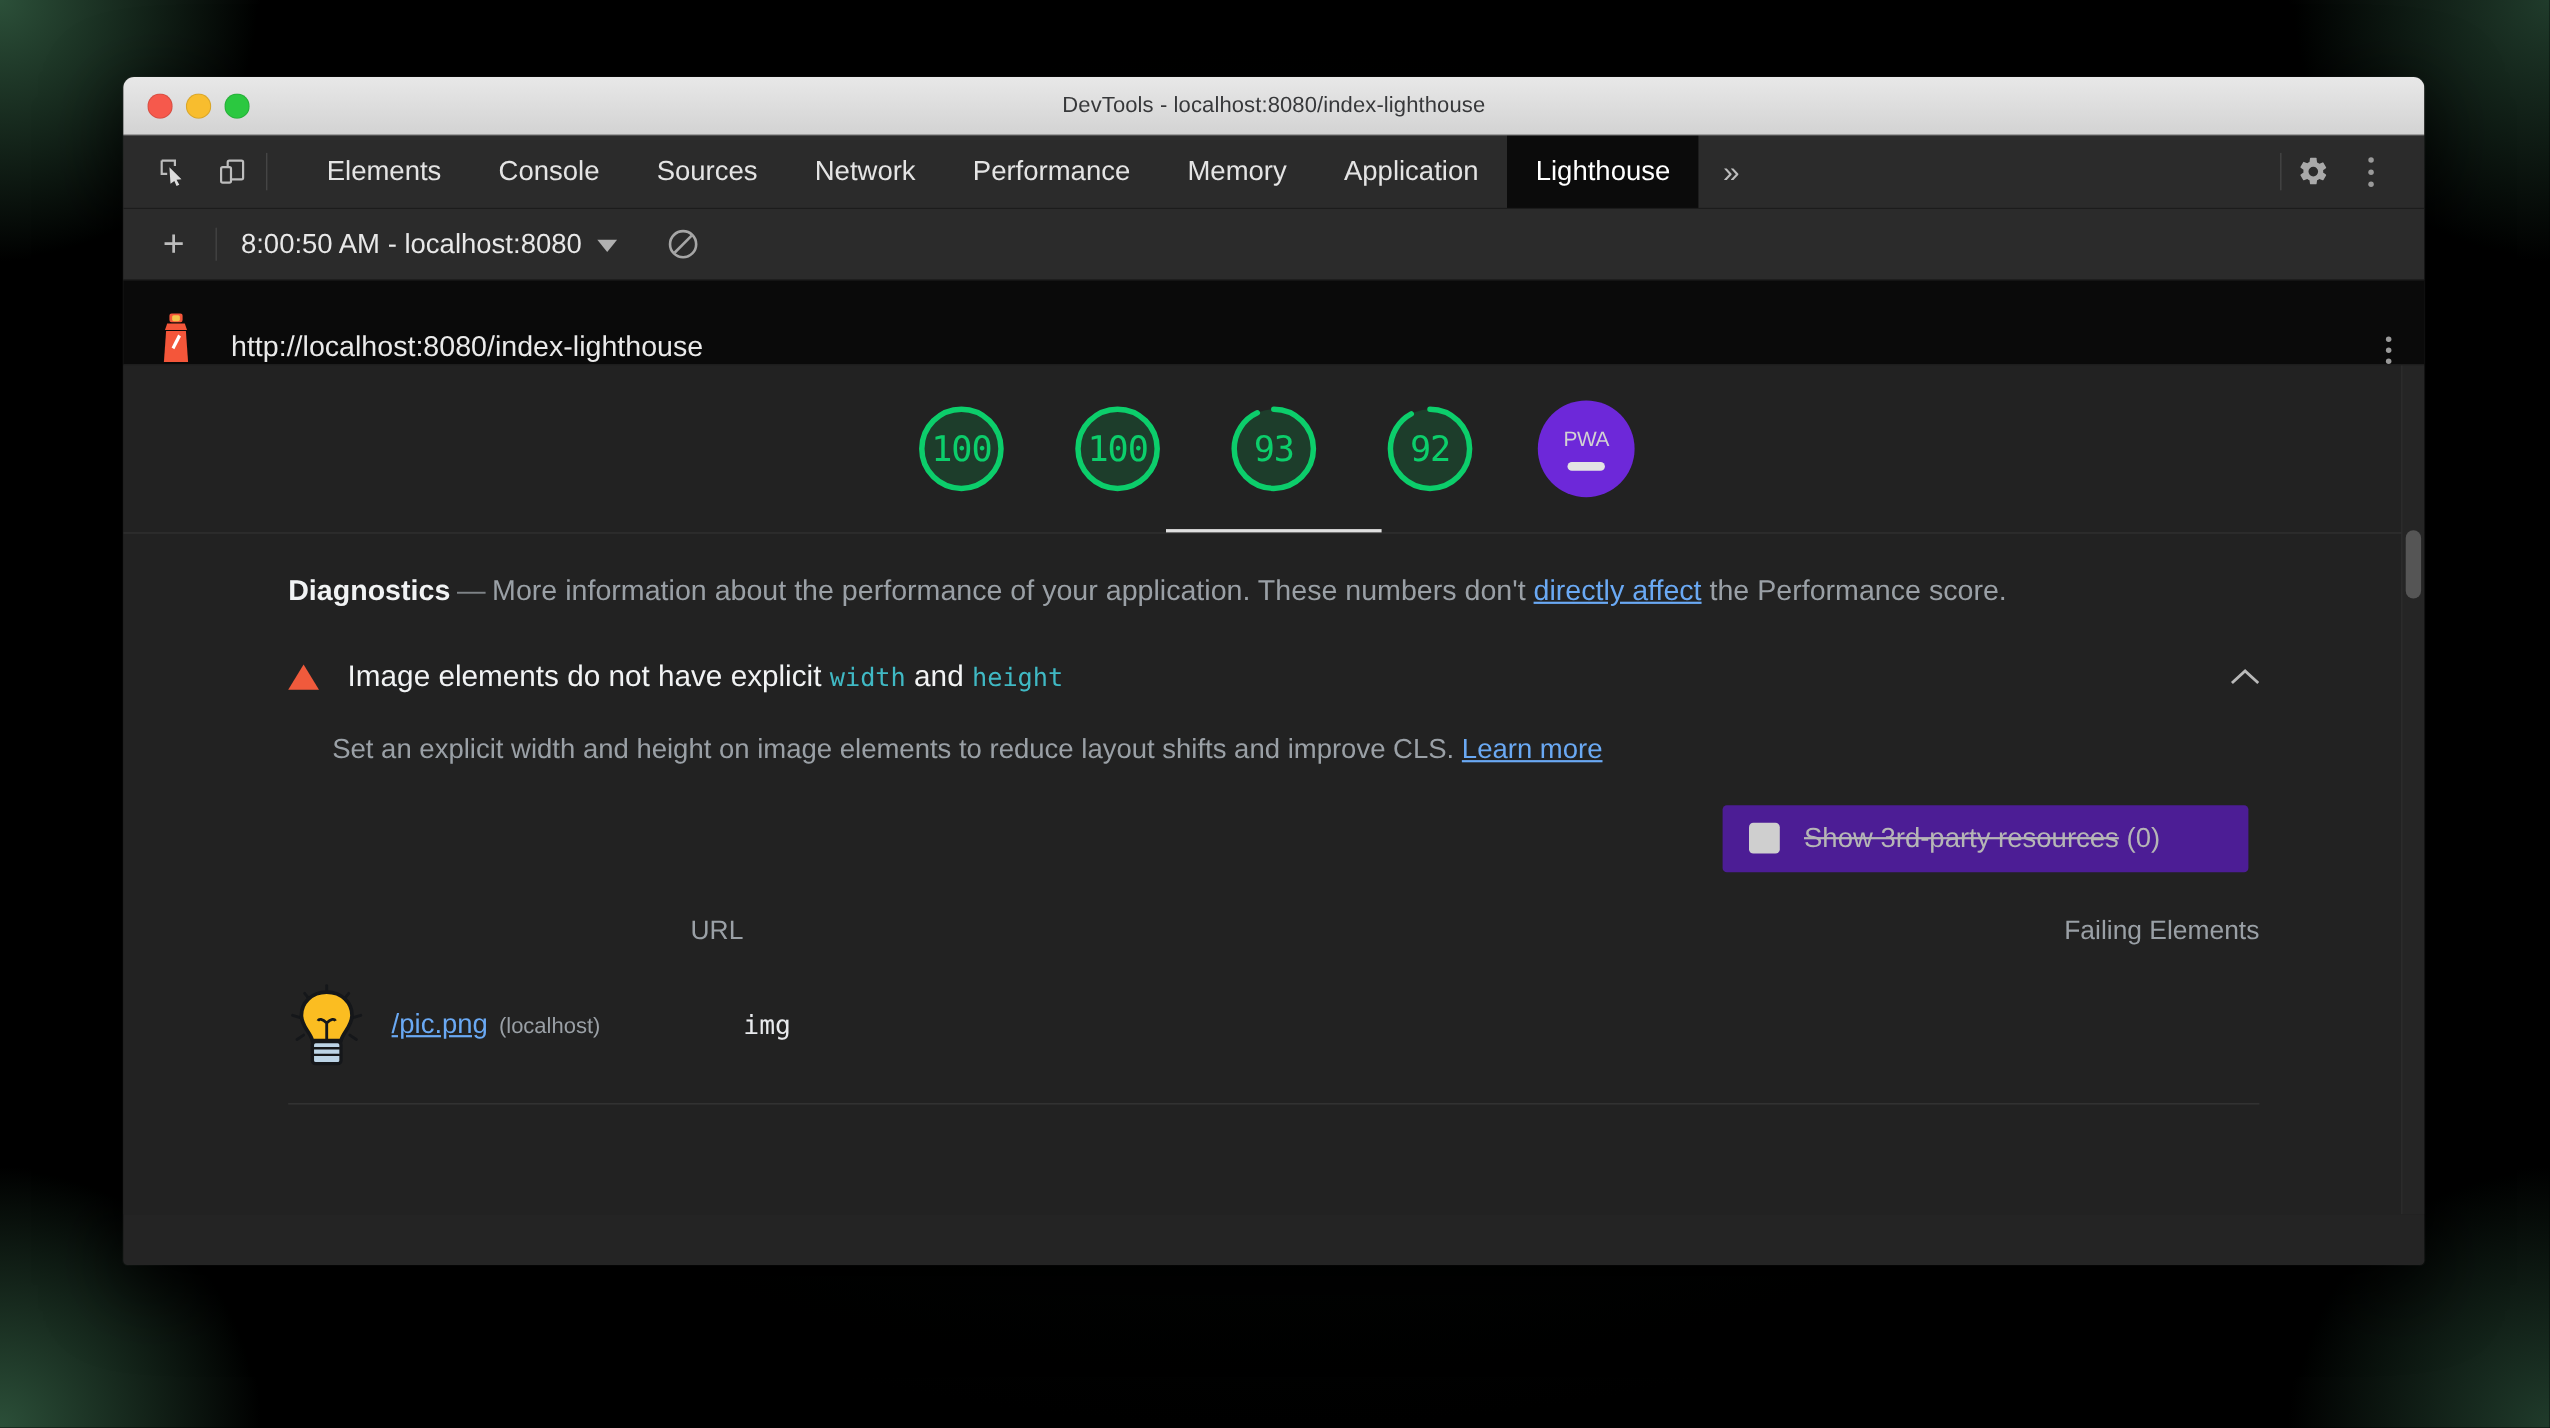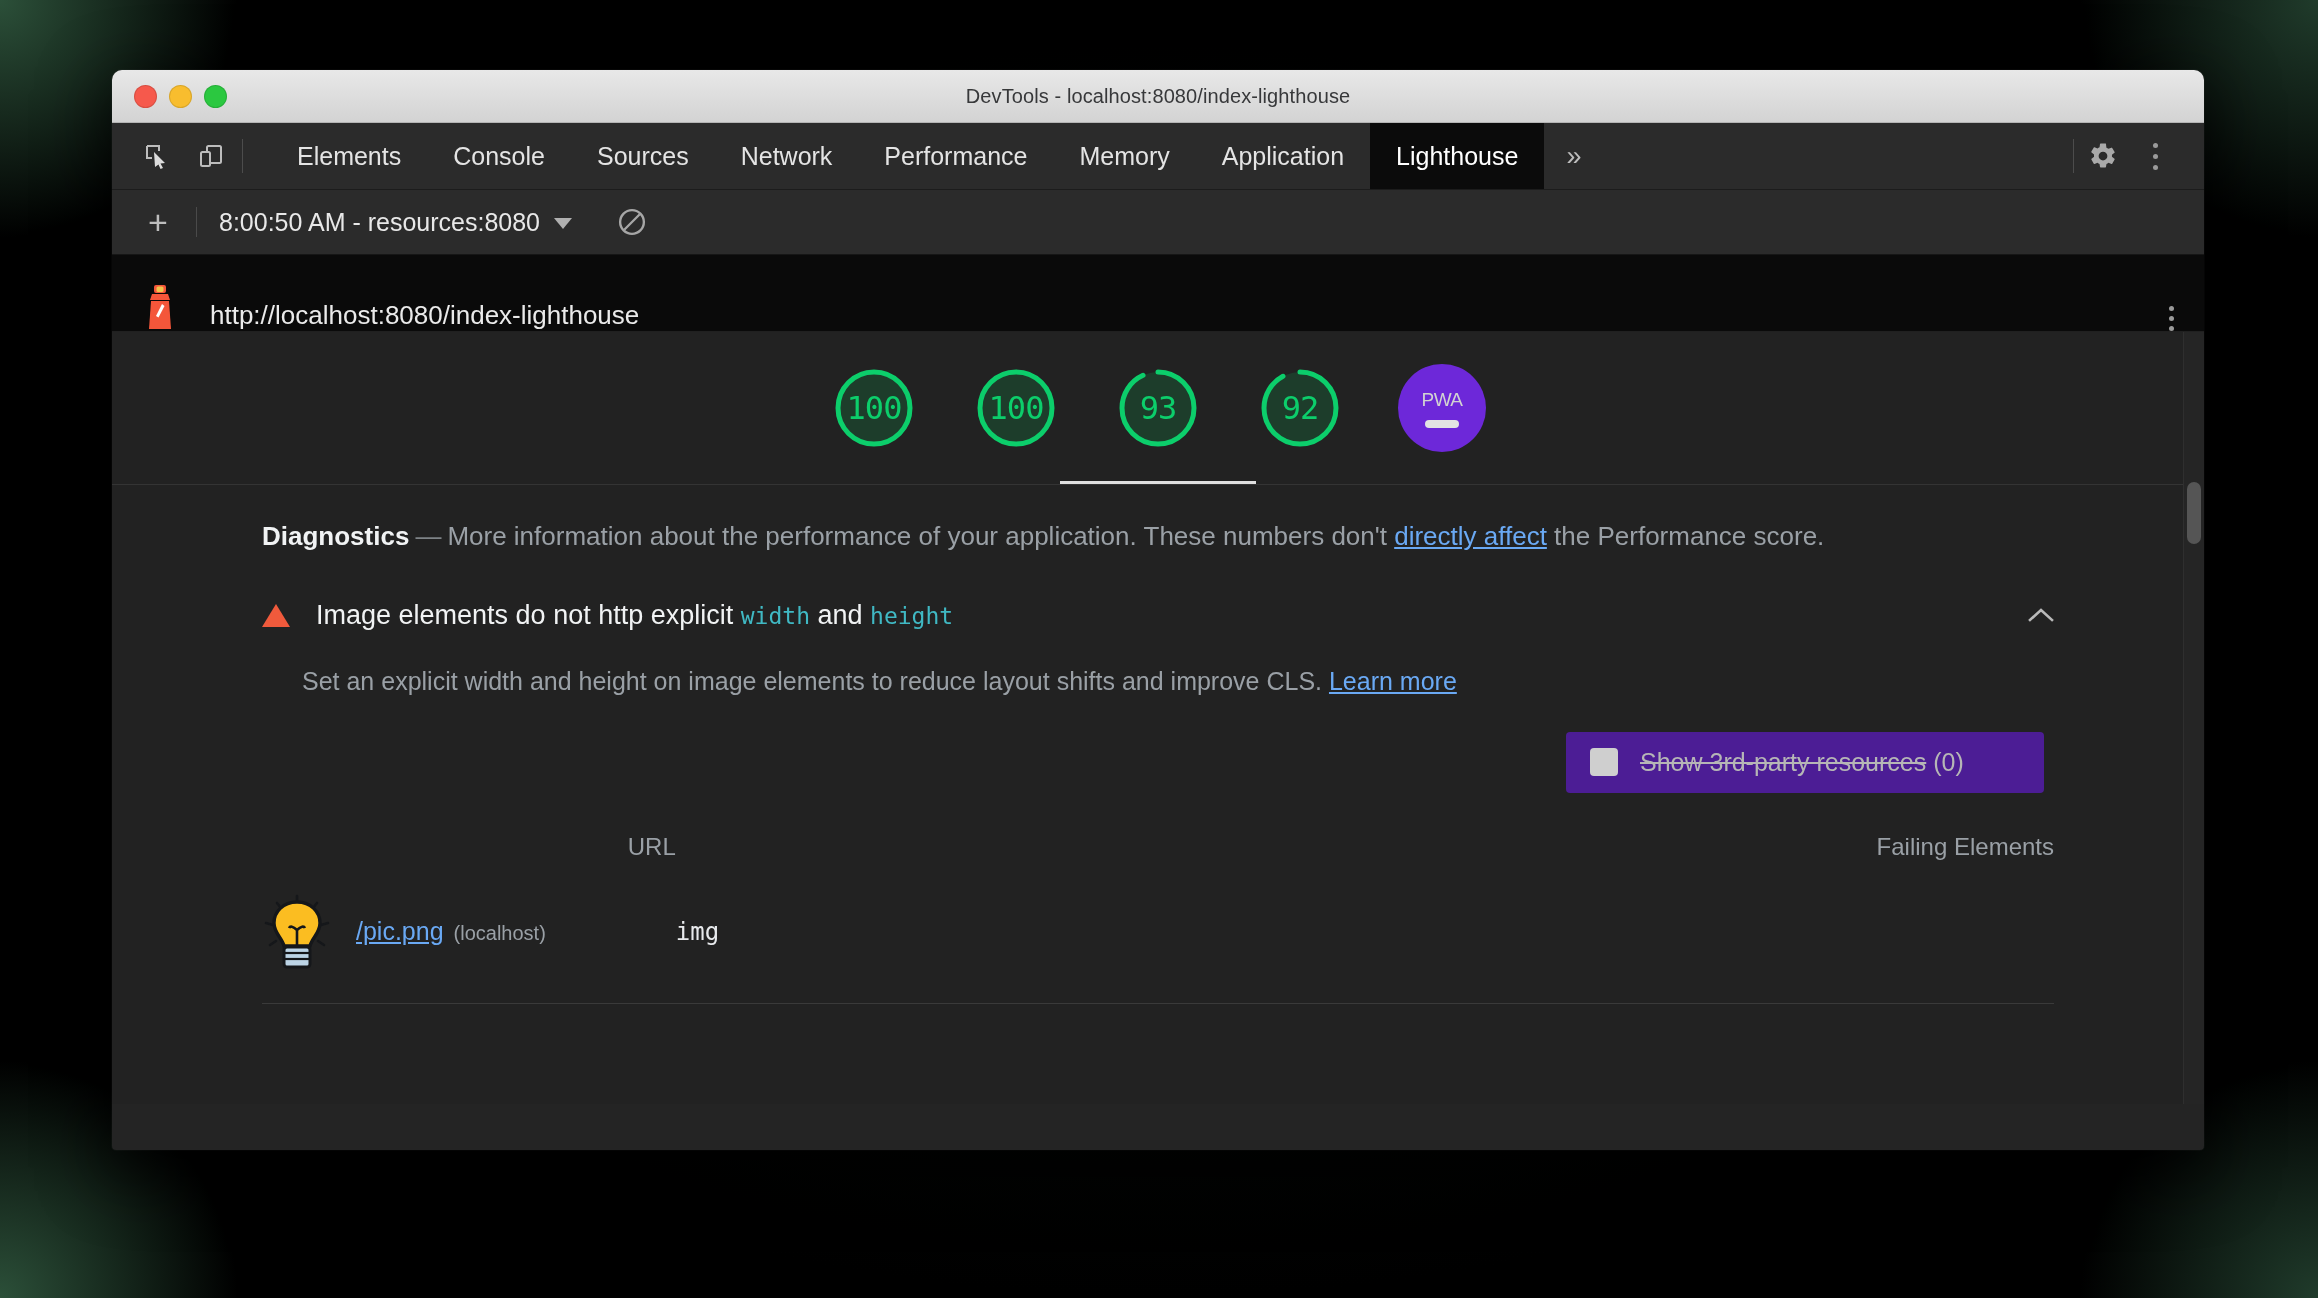--- a/index.html
+++ b/index.html
@@ -449,21 +449,21 @@
             <div class="dot"></div>
           </div>
         </div>
       </div>
     </div>
 
     <div id="runbar">
       <div id="plus-btn">+</div>
       <div class="vsep2"></div>
       <div id="run-select">
-        <span>8:00:50 AM - resources:8080</span>
+        <span>8:00:50 AM - localhost:8080</span>
         <span class="caret-down"></span>
       </div>
       <div id="clear-btn">
         <svg width="30" height="30" viewBox="0 0 24 24">
           <circle cx="12" cy="12" r="9.5" fill="none" stroke="#a6a6a6" stroke-width="1.9"></circle>
           <line x1="5.8" y1="18.2" x2="18.2" y2="5.8" stroke="#a6a6a6" stroke-width="1.9"></line>
         </svg>
       </div>
     </div>
 
@@ -526,21 +526,21 @@
 
       <div id="report-content">
 
         <div class="section-intro">
           <b>Diagnostics</b><span class="dash">—</span><span>More information about the performance of your application. These numbers don't </span><a class="link" href="#">directly affect</a><span> the Performance score.</span>
         </div>
 
         <div class="audit">
           <div class="audit-head">
             <span class="warn-tri"></span>
-            <span class="audit-title"><span>Image elements do not http explicit </span><code>width</code><span> and </span><code>height</code></span>
+            <span class="audit-title"><span>Image elements do not have explicit </span><code>width</code><span> and </span><code>height</code></span>
             <svg class="chevron-up" viewBox="0 0 26 16">
               <path d="M2 13 L13 3 L24 13" fill="none" stroke="#b9b9b9" stroke-width="2.6" stroke-linecap="square"></path>
             </svg>
           </div>
 
           <div class="audit-desc">
             <span>Set an explicit width and height on image elements to reduce layout shifts and improve CLS. </span><a class="link" href="#">Learn more</a>
           </div>
 
           <div class="filter-row">

